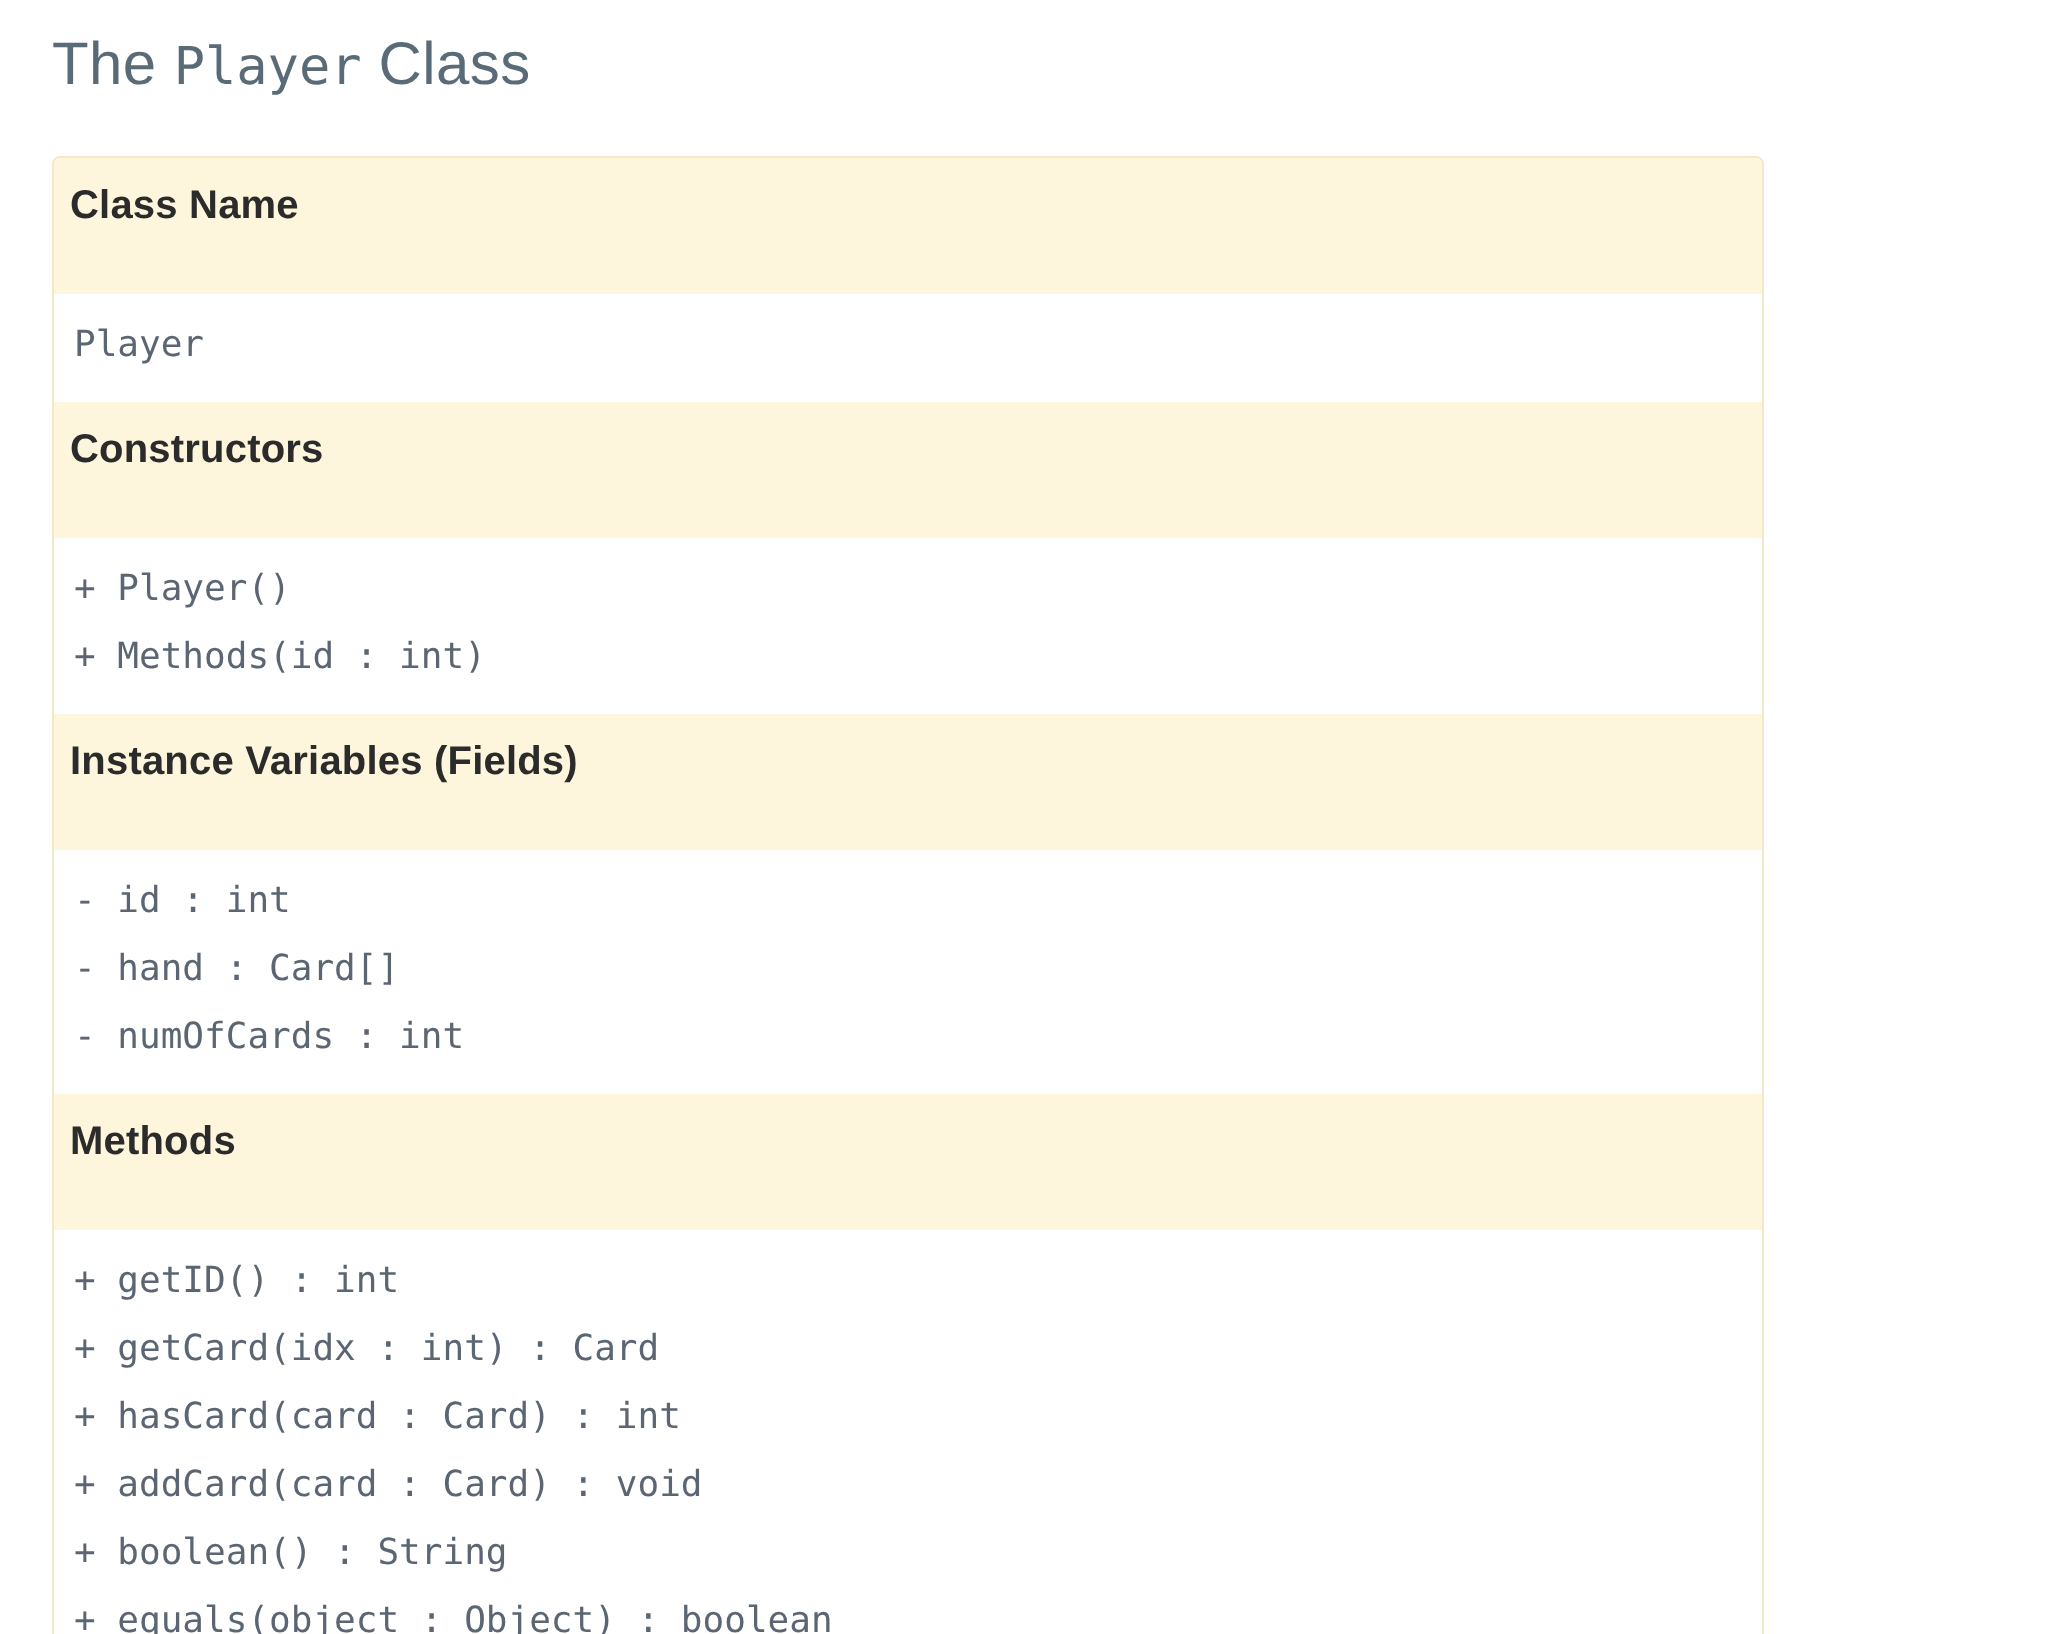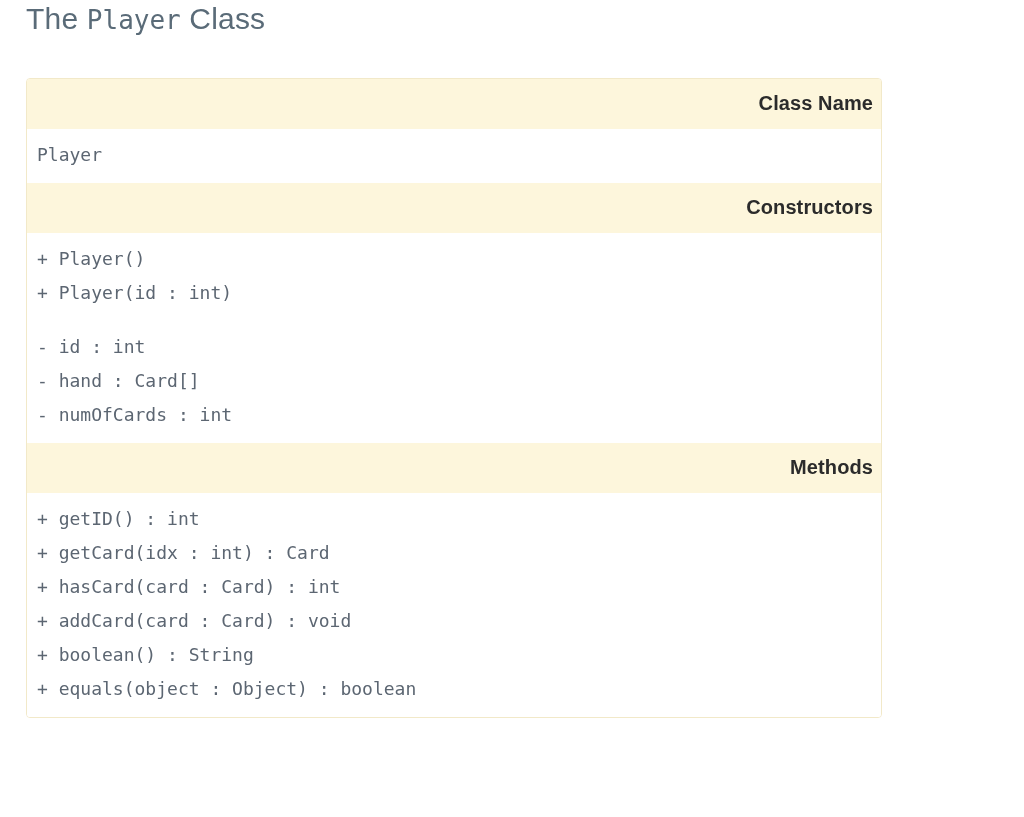--- a/index.html
+++ b/index.html
@@ -9,21 +9,21 @@
   }
   body {
     width: 1024px;
     height: 817px;
     font-family: "Liberation Sans", sans-serif;
     overflow: hidden;
   }
 
   .page-title {
     margin: 0;
-    padding: 0 0 0 26px;
+    padding: 14px 0 0 26px;
     font-size: 30px;
     font-weight: 400;
     color: #5a6b78;
     letter-spacing: 0.2px;
     line-height: 1.25;
     white-space: nowrap;
   }
   .page-title .code-inline {
     font-family: "DejaVu Sans Mono", "Liberation Mono", monospace;
     font-size: 26px;
@@ -40,22 +40,22 @@
     background: #ffffff;
     box-sizing: border-box;
     overflow: hidden;
   }
 
   .section-header {
     background: #fdf6dc;
     color: #2b2b2b;
     font-weight: bold;
     font-size: 20px;
-    text-align: right;
-    padding: 13px 8px 14px 8px;
+    text-align: left;
+    padding: 13px 8px 32px 8px;
     box-sizing: border-box;
     letter-spacing: 0.1px;
   }
 
   .section-body {
     background: #ffffff;
     padding: 9px 0 11px 0;
     box-sizing: border-box;
   }
 
@@ -76,23 +76,24 @@
 <div class="uml-table">
 
   <div class="section-header">Class Name</div>
   <div class="section-body">
     <div class="member-line">Player</div>
   </div>
 
   <div class="section-header">Constructors</div>
   <div class="section-body">
     <div class="member-line">+ Player()</div>
-    <div class="member-line">+ Player(id : int)</div>
+    <div class="member-line">+ Methods(id : int)</div>
   </div>
 
+  <div class="section-header">Instance Variables (Fields)</div>
   <div class="section-body">
     <div class="member-line">- id : int</div>
     <div class="member-line">- hand : Card[]</div>
     <div class="member-line">- numOfCards : int</div>
   </div>
 
   <div class="section-header">Methods</div>
   <div class="section-body">
     <div class="member-line">+ getID() : int</div>
     <div class="member-line">+ getCard(idx : int) : Card</div>

